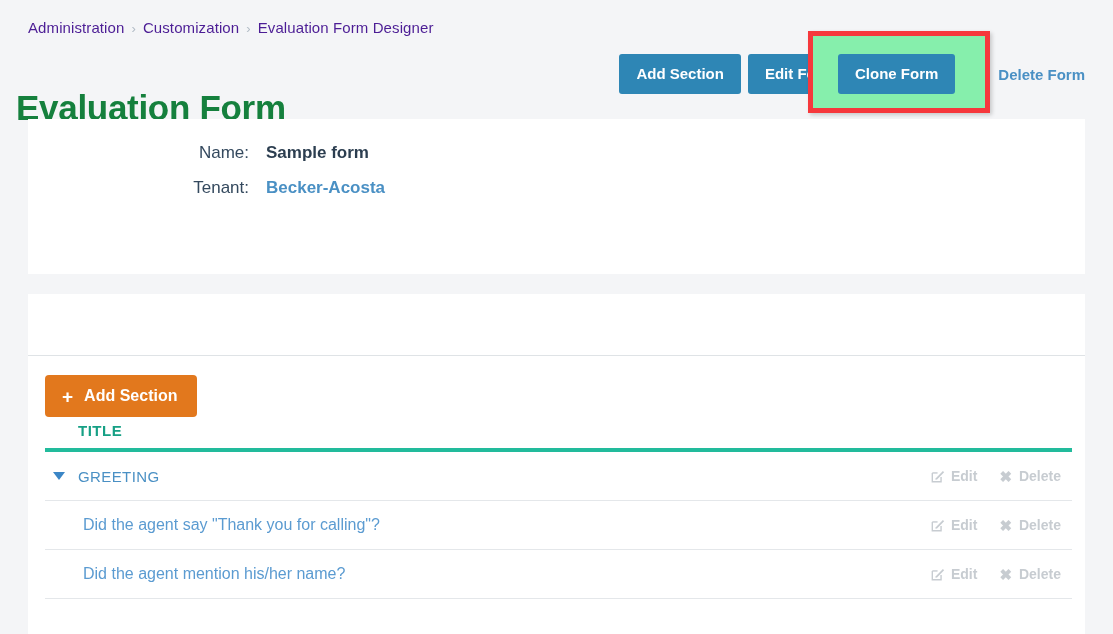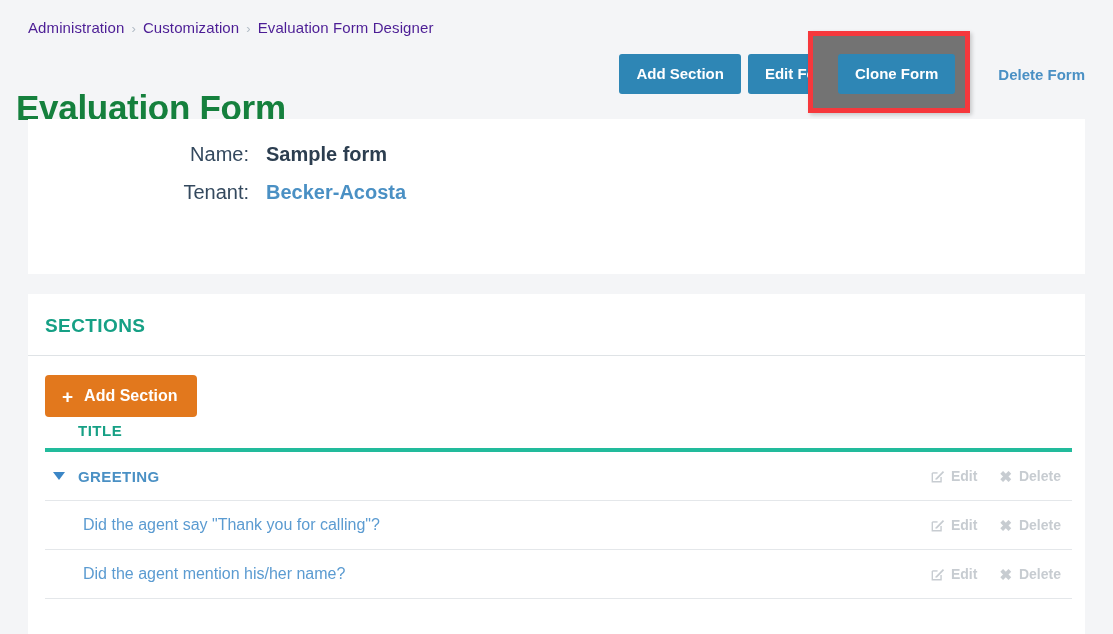--- a/index.html
+++ b/index.html
@@ -79,24 +79,24 @@
     white-space: nowrap;
     margin-left: 22px;
     cursor: pointer;
   }
 
   
   .highlight-box {
     position: absolute;
     left: 808px;
     top: 31px;
-    width: 162px;
+    width: 182px;
     height: 82px;
     border: 5px solid #f6383c;
-    background: #737373;
+    background: #86efac;
     box-shadow: 2px 2px 4px rgba(0,0,0,0.18);
     z-index: 5;
   }
   .highlight-box .inner-btn {
     position: absolute;
     left: 25px;
     top: 18px;
   }
 
   
@@ -106,21 +106,21 @@
     width: 1057px;
     background: #ffffff;
   }
   #info-card { top: 119px; height: 155px; }
   #sections-card { top: 294px; height: 340px; }
 
   
   .info-row {
     display: flex;
     align-items: baseline;
-    font-size: 20px;
+    font-size: 17px;
   }
   .info-row .label {
     width: 238px;
     text-align: right;
     color: #34495e;
     padding-right: 17px;
     font-weight: normal;
   }
   .info-row .value {
     font-weight: bold;
@@ -213,21 +213,21 @@
     width: 18px;
     display: inline-block;
     flex: 0 0 18px;
     margin-right: 10px;
     text-align: center;
   }
   .caret svg { display: block; margin: 0 auto; }
   .section-name {
     color: #4a90c4;
     font-size: 15px;
-    font-weight: bold;
+    font-weight: normal;
     letter-spacing: 0.4px;
   }
   .question-name {
     color: #5b9bd1;
     font-size: 16px;
     font-weight: normal;
     padding-left: 33px;
   }
   .row-actions {
     flex: 0 0 auto;
@@ -284,21 +284,20 @@
     <div class="value">Sample form</div>
   </div>
   <div class="info-row">
     <div class="label">Tenant:</div>
     <a class="value link">Becker-Acosta</a>
   </div>
 </div>
 
 <div class="card" id="sections-card">
 
-  <div class="sections-heading">SECTIONS</div>
   <div class="sections-divider"></div>
 
   <button class="btn-orange">
     <span class="plus">+</span>
     <span>Add Section</span>
   </button>
 
   <div class="table">
 
     <div class="th-row">

